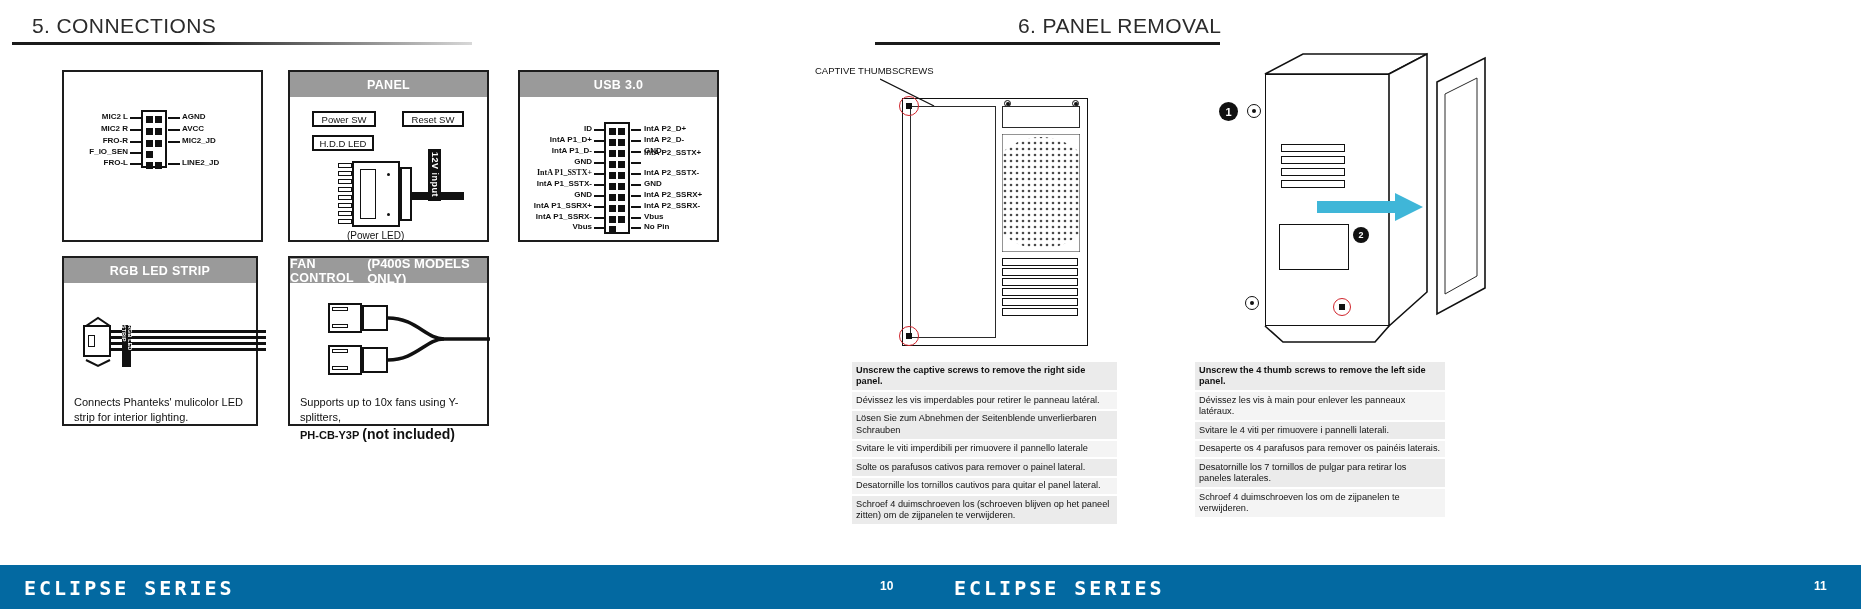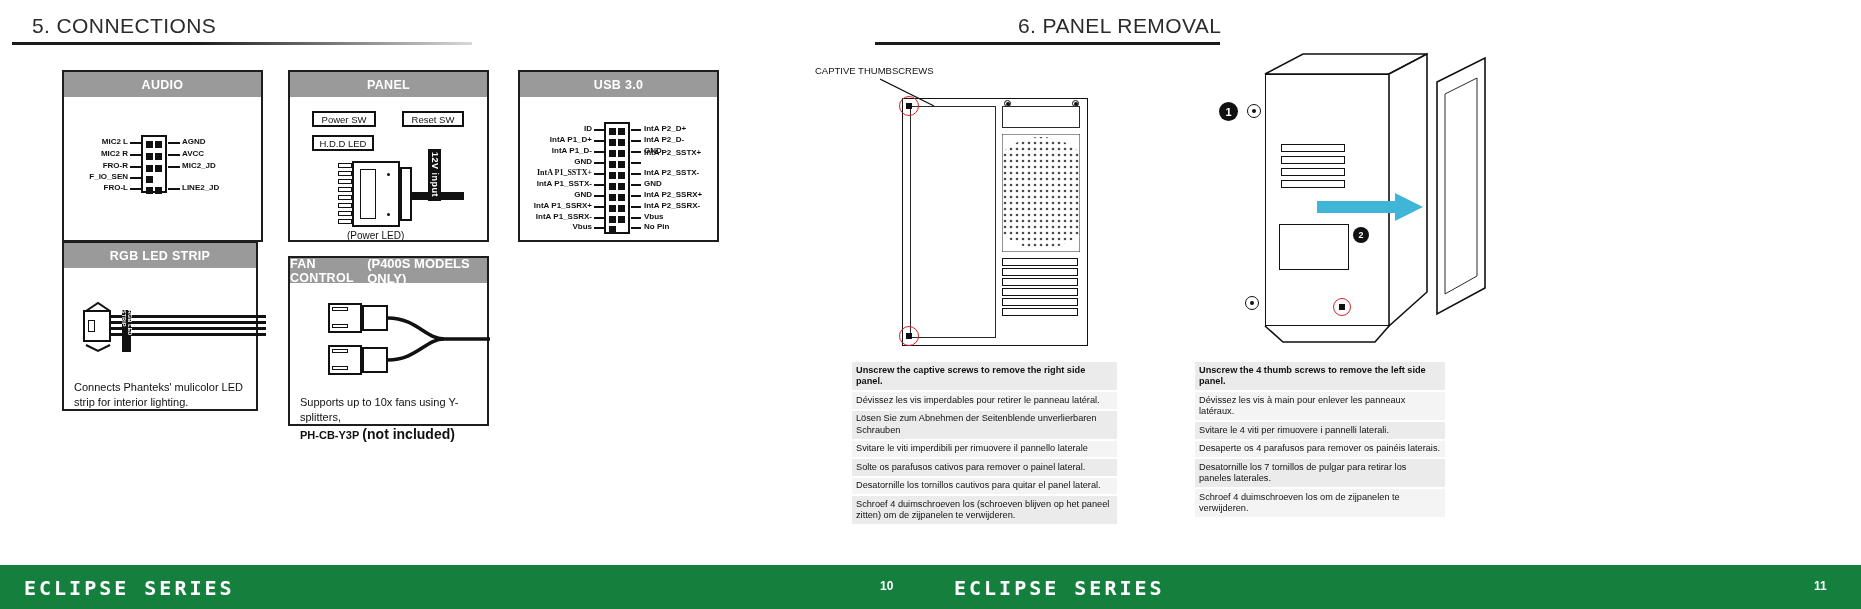--- a/index.html
+++ b/index.html
@@ -69,21 +69,21 @@
 
   
   .lang-block { position:absolute; }
   .lang-row { font-size:9.2px; color:#111; padding:2.5px 4px; line-height:1.25;
               background:#ebebeb; margin-bottom:2px; }
   .lang-row:nth-child(even){ background:#f4f4f4; }
   .lang-row.first { font-weight:bold; }
 
   
   .footer { position:absolute; left:0; bottom:0; width:1861px; height:44px;
-            background:#15803d; }
+            background:#0369a1; }
   .footer-half { position:absolute; top:0; height:44px; }
   .brand { position:absolute; top:11px; font-size:20px; font-weight:bold;
            color:#ffffff; letter-spacing:3px;
            font-family:"DejaVu Sans Mono", monospace; }
   .pagenum { position:absolute; top:14px; font-size:12px; font-weight:bold;
              color:#ffffff; }
 
   
   .cs { position:absolute; border:1.6px solid #111; }
   .cs-thin { position:absolute; border:1px solid #2a2a2a; }
@@ -93,21 +93,20 @@
 <body>
 
 <div id="page">
 
   <div class="page-half page-left">
 
     <div class="sec-head" style="left:32px; top:14px;">5. CONNECTIONS</div>
     <div class="sec-rule" style="left:12px; top:42px; width:460px;"></div>
 
     <div class="card" style="left:62px; top:70px; width:201px; height:172px;">
-      <div class="card-hdr">AUDIO</div>
       <div class="card-body">
 
         <div class="pinblock" style="left:77px; top:38px; width:26px; height:58px;">
           <div class="pin" style="left:3px;  top:4px;  width:7px; height:7px;"></div>
           <div class="pin" style="left:12px; top:4px;  width:7px; height:7px;"></div>
           <div class="pin" style="left:3px;  top:16px; width:7px; height:7px;"></div>
           <div class="pin" style="left:12px; top:16px; width:7px; height:7px;"></div>
           <div class="pin" style="left:3px;  top:28px; width:7px; height:7px;"></div>
           <div class="pin" style="left:12px; top:28px; width:7px; height:7px;"></div>
           <div class="pin" style="left:3px;  top:39px; width:7px; height:7px;"></div>
@@ -234,21 +233,21 @@
         <div class="plabel" style="left:124px; top:52px;">IntA P2_SSTX+</div>
         <div class="plabel" style="left:124px; top:72px;">IntA P2_SSTX-</div>
         <div class="plabel" style="left:124px; top:83px;">GND</div>
         <div class="plabel" style="left:124px; top:94px;">IntA P2_SSRX+</div>
         <div class="plabel" style="left:124px; top:105px;">IntA P2_SSRX-</div>
         <div class="plabel" style="left:124px; top:116px;">Vbus</div>
         <div class="plabel" style="left:124px; top:126px;">No Pin</div>
       </div>
     </div>
 
-    <div class="card" style="left:62px; top:241px; width:196px; height:170px;">
+    <div class="card" style="left:62px; top:256px; width:196px; height:170px;">
       <div class="card-hdr">RGB LED STRIP</div>
       <div class="card-body">
 
         <div class="conn-shell" style="left:19px; top:42px; width:28px; height:32px;"></div>
         <div class="cs" style="left:24px; top:52px; width:7px; height:12px; border-width:1.5px;"></div>
         <svg style="position:absolute; left:14px; top:33px;" width="42" height="52" viewBox="0 0 42 52">
           <path d="M8 10 L20 2 L32 10" stroke="#111" stroke-width="2" fill="none"></path>
           <path d="M8 44 L20 50 L32 44" stroke="#111" stroke-width="2" fill="none"></path>
         </svg>
 

